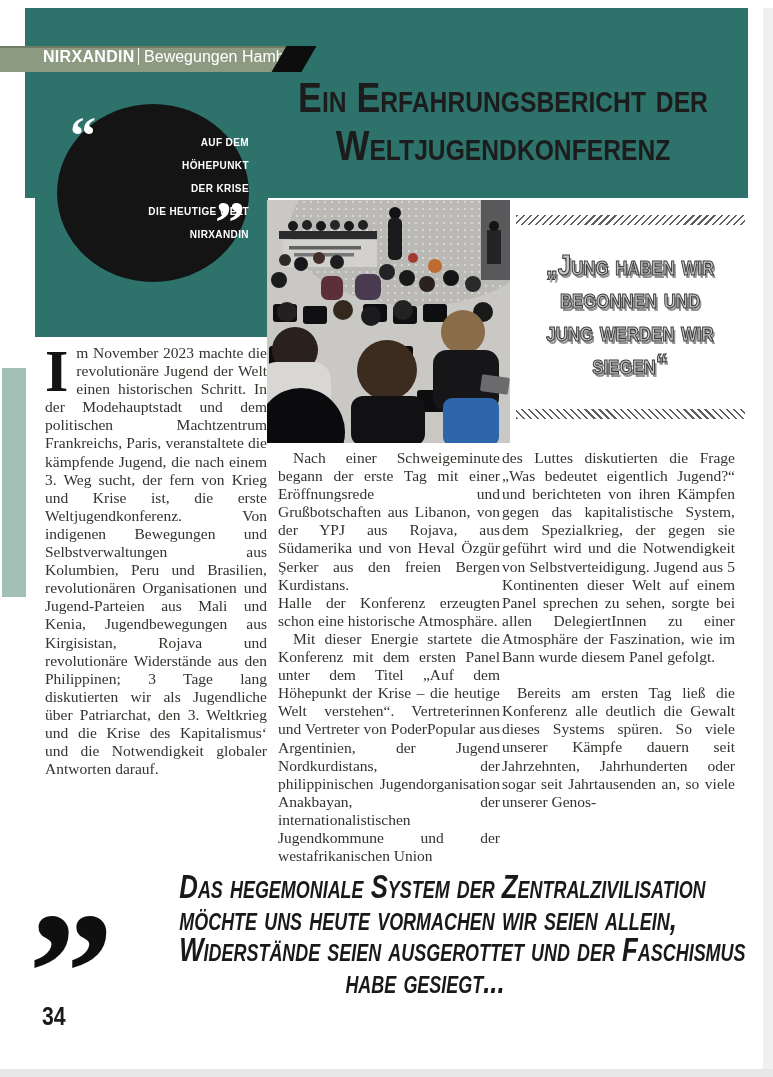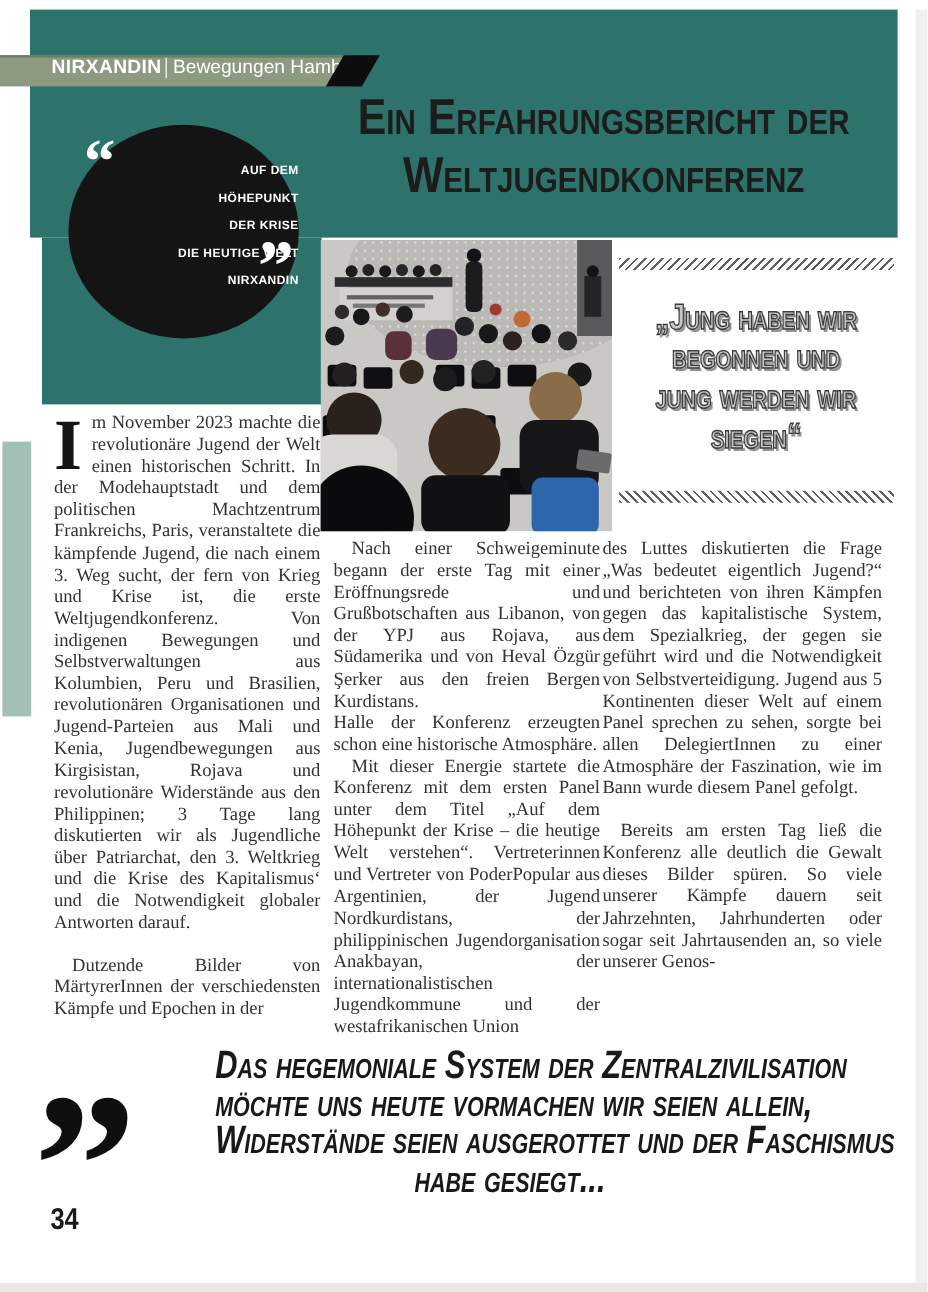--- a/index.html
+++ b/index.html
@@ -194,32 +194,31 @@
       <div class="sq-line">jung werden wir</div>
       <div class="sq-line">siegen“</div>
     </div>
 
   <div class="hatch hatch-bottom"></div>
 
   <div class="sage-bar"></div>
 
   <div class="col col1">
       <p class="para"><span class="dropcap">I</span><span class="ptext">m November 2023 machte die revolutionäre Jugend der Welt einen historischen Schritt. In der Modehauptstadt und dem politischen Machtzentrum Frankreichs, Paris, veranstaltete die kämpfende Jugend, die nach einem 3. Weg sucht, der fern von Krieg und Krise ist, die erste Weltjugendkonferenz. Von indigenen Bewegungen und Selbstverwaltungen aus Kolumbien, Peru und Brasilien, revolutionären Organisationen und Jugend-Parteien aus Mali und Kenia, Jugendbewegungen aus Kirgisistan, Rojava und revolutionäre Widerstände aus den Philippinen; 3 Tage lang diskutierten wir als Jugendliche über Patriarchat, den 3. Weltkrieg und die Krise des Kapitalismus‘ und die Notwendigkeit globaler Antworten darauf.</span></p>
-      <p class="para gap ind"><span class="ptext">Dutzende Bilder von MärtyrerInnen der verschiedensten Kämpfe und Epochen in der</span></p>
     </div>
 
   <div class="col col2">
       <p class="para ind"><span class="ptext">Nach einer Schweigeminute begann der erste Tag mit einer Eröffnungsrede und Grußbotschaften aus Libanon, von der YPJ aus Rojava, aus Südamerika und von Heval Özgür Şerker aus den freien Bergen Kurdistans.</span></p>
       <p class="para"><span class="ptext">Halle der Konferenz erzeugten schon eine historische Atmosphäre.</span></p>
       <p class="para ind"><span class="ptext">Mit dieser Energie startete die Konferenz mit dem ersten Panel unter dem Titel „Auf dem Höhepunkt der Krise – die heutige Welt verstehen“. Vertreterinnen und Vertreter von PoderPopular aus Argentinien, der Jugend Nordkurdistans, der philippinischen Jugendorganisation Anakbayan, der internationalistischen Jugendkommune und der westafrikanischen Union</span></p>
     </div>
 
   <div class="col col3">
       <p class="para"><span class="ptext">des Luttes diskutierten die Frage „Was bedeutet eigentlich Jugend?“ und berichteten von ihren Kämpfen gegen das kapitalistische System, dem Spezialkrieg, der gegen sie geführt wird und die Notwendigkeit von Selbstverteidigung. Jugend aus 5 Kontinenten dieser Welt auf einem Panel sprechen zu sehen, sorgte bei allen DelegiertInnen zu einer Atmosphäre der Faszination, wie im Bann wurde diesem Panel gefolgt.</span></p>
-      <p class="para gap ind"><span class="ptext">Bereits am ersten Tag ließ die Konferenz alle deutlich die Gewalt dieses Bilder spüren. So viele unserer Kämpfe dauern seit Jahrzehnten, Jahrhunderten oder sogar seit Jahrtausenden an, so viele unserer Genos-</span></p>
+      <p class="para gap ind"><span class="ptext">Bereits am ersten Tag ließ die Konferenz alle deutlich die Gewalt dieses Systems spüren. So viele unserer Kämpfe dauern seit Jahrzehnten, Jahrhunderten oder sogar seit Jahrtausenden an, so viele unserer Genos-</span></p>
     </div>
 
   <div class="bottom-quote-mark">”</div>
 
   <div class="bottom-quote">
       <div class="bq-line">Das hegemoniale System der Zentralzivilisation</div>
       <div class="bq-line">möchte uns heute vormachen wir seien allein,</div>
       <div class="bq-line">Widerstände seien ausgerottet und der Faschismus</div>
       <div class="bq-line">habe gesiegt...</div>
     </div>

